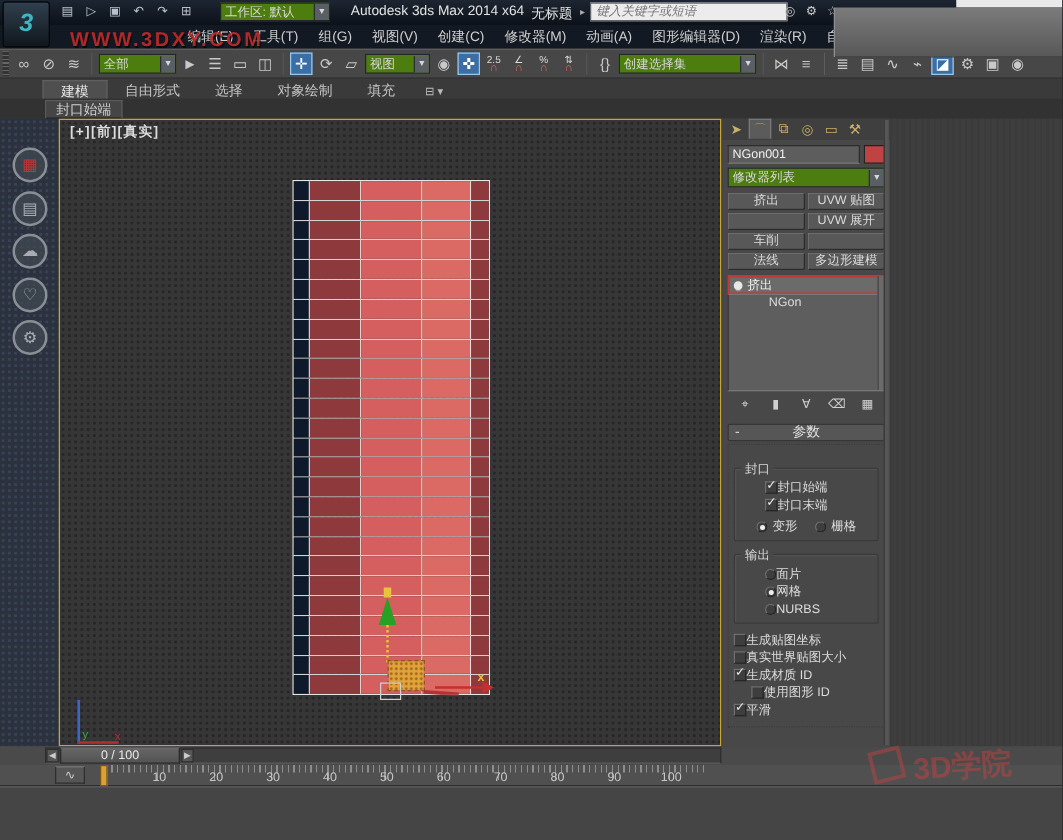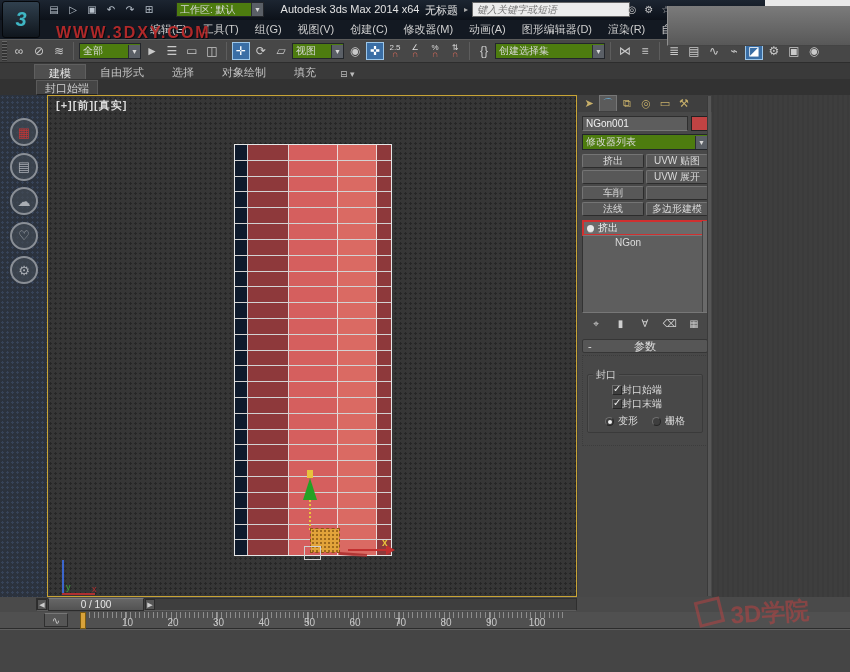--- a/index.html
+++ b/index.html
@@ -547,20 +547,59 @@
             <span class="rd-item">
               <span class="rd on"></span>
               <span>变形</span>
             </span>
             <span class="rd-item">
               <span class="rd"></span>
               <span>栅格</span>
             </span>
           </div>
       </div>
+      <div class="grp">
+        <span class="grp-legend">输出</span>
+        <div id="out-rows">
+            <div class="ck-row">
+              <span class="rd"></span>
+              <span>面片</span>
+            </div>
+            <div class="ck-row">
+              <span class="rd on"></span>
+              <span>网格</span>
+            </div>
+            <div class="ck-row">
+              <span class="rd"></span>
+              <span>NURBS</span>
+            </div>
+          </div>
+      </div>
+      <div id="misc-checks">
+          <div class="ck-row plain">
+            <span class="cb"></span>
+            <span>生成贴图坐标</span>
+          </div>
+          <div class="ck-row plain">
+            <span class="cb"></span>
+            <span>真实世界贴图大小</span>
+          </div>
+          <div class="ck-row plain">
+            <span class="cb on"></span>
+            <span>生成材质 ID</span>
+          </div>
+          <div class="ck-row plain indent">
+            <span class="cb"></span>
+            <span>使用图形 ID</span>
+          </div>
+          <div class="ck-row plain">
+            <span class="cb on"></span>
+            <span>平滑</span>
+          </div>
+        </div>
     </div>
   </div>
   <div id="cp-scroll" class="abs"></div>
 
   <div id="rightgray" class="abs"></div>
 
   <div id="sliderrow" class="abs"></div>
   <div id="slider-lane" class="abs"></div>
   <div class="abs sl-ar" style="left:37px;">◀</div>
   <div id="slider-handle" class="abs">0 / 100</div>

